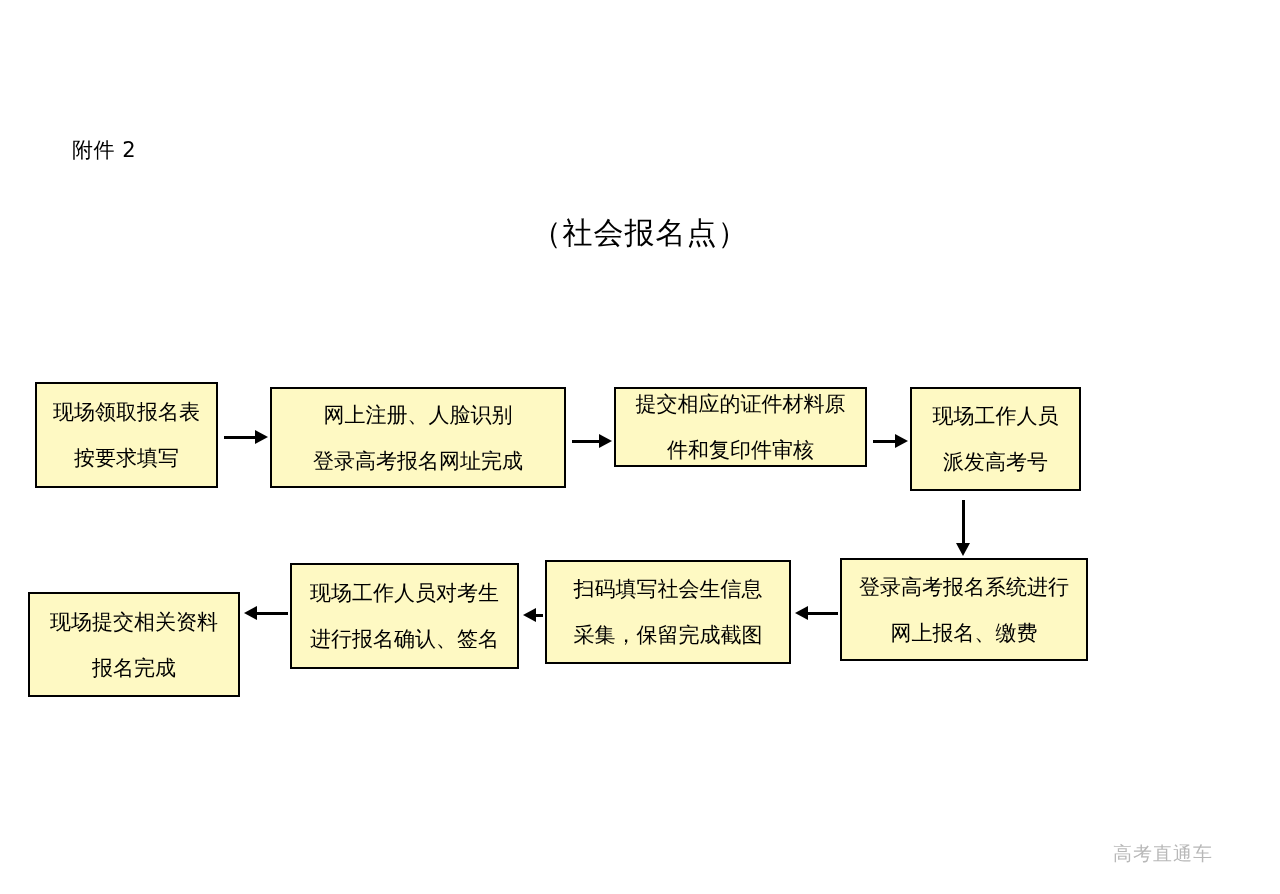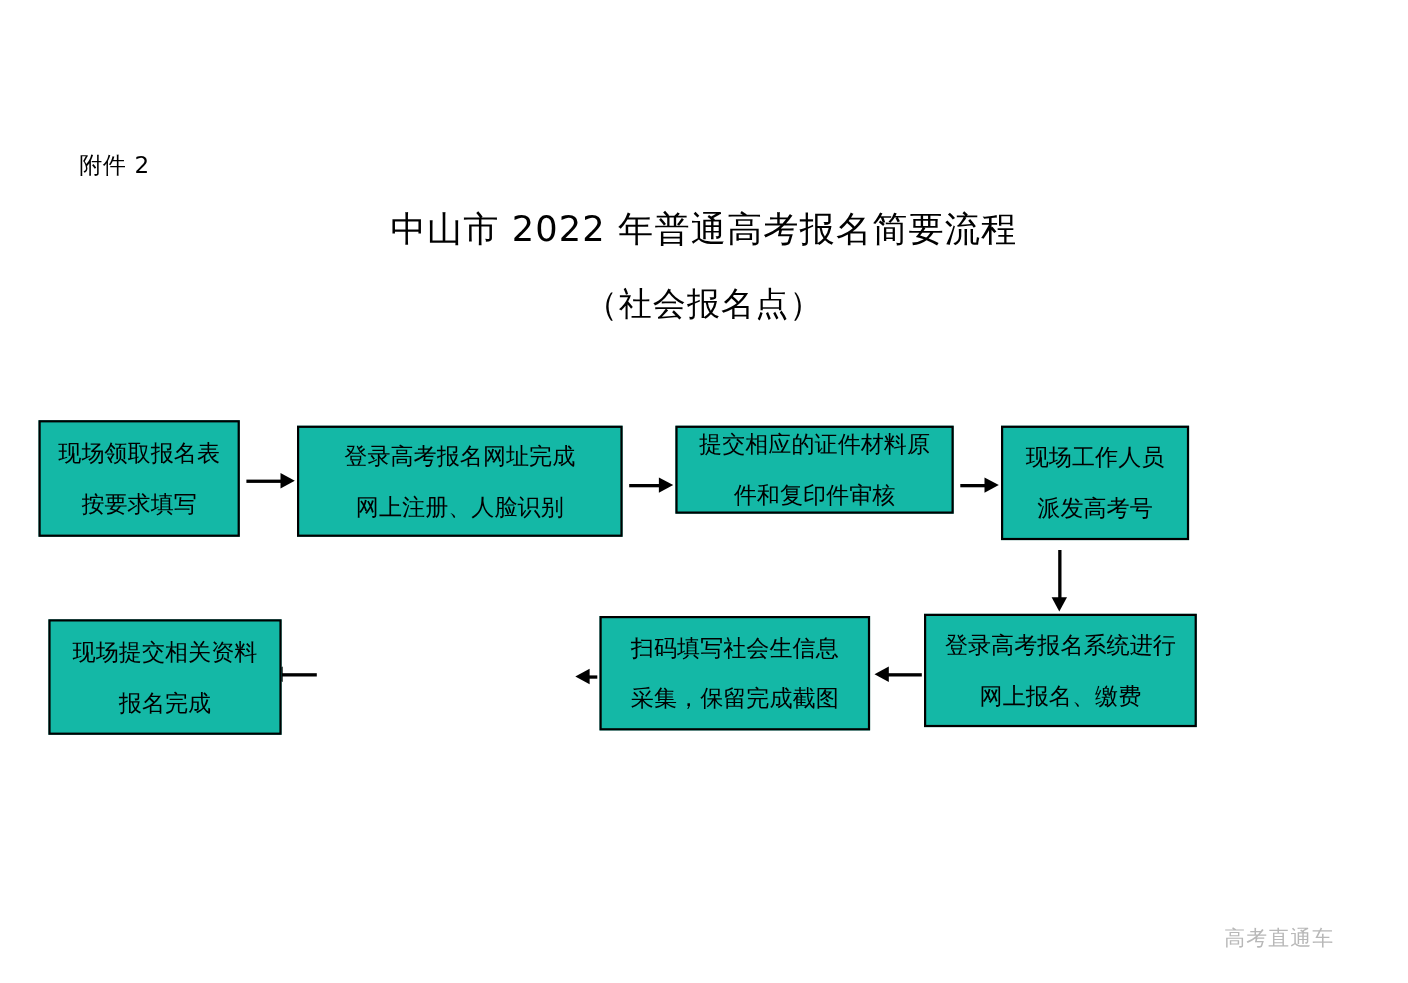--- a/index.html
+++ b/index.html
@@ -52,21 +52,21 @@
     margin-top: 26px;
     letter-spacing: 1px;
     white-space: nowrap;
   }
 
   
   .node {
     position: absolute;
     box-sizing: border-box;
     border: 2px solid #000000;
-    background: #14b8a6;
+    background: #fef9c3;
     display: flex;
     flex-direction: column;
     align-items: center;
     justify-content: center;
   }
   .node .line {
     font-family: "DejaVu Serif", "Liberation Serif", serif;
     font-size: 21px;
     line-height: 26px;
     white-space: nowrap;
@@ -78,21 +78,21 @@
   }
 
   
   #node-1 { left: 35px;  top: 382px; width: 183px; height: 106px; }
   #node-2 { left: 270px; top: 387px; width: 296px; height: 101px; }
   #node-3 { left: 614px; top: 387px; width: 253px; height: 80px; }
   #node-4 { left: 910px; top: 387px; width: 171px; height: 104px; }
   #node-5 { left: 840px; top: 558px; width: 248px; height: 103px; }
   #node-6 { left: 545px; top: 560px; width: 246px; height: 104px; }
   #node-7 { left: 290px; top: 563px; width: 229px; height: 106px; }
-  #node-8 { left: 28px;  top: 563px; width: 212px; height: 105px; margin-left: 16px; }
+  #node-8 { left: 28px;  top: 592px; width: 212px; height: 105px; }
 
   #node-4 .line, #node-8 .line { font-size: 21px; }
 
   
   .arrow {
     position: absolute;
   }
   .arrow-h {
     height: 22px;
     display: flex;
@@ -159,37 +159,36 @@
   }
 </style>
 </head>
 <body>
 
 <div class="page">
 
   <div class="attachment-label">附件 2</div>
 
   <div class="title-block">
-    <div class="title-main">中山市 2022 年普通高考报名简要流程</div>
     <div class="title-sub">（社会报名点）</div>
   </div>
 
   <div class="node" id="node-1">
     <div class="line">现场领取报名表</div>
     <div class="line">按要求填写</div>
   </div>
 
   <div class="arrow arrow-h" id="arrow-1-2">
     <div class="shaft"></div>
     <div class="head-r"></div>
   </div>
 
   <div class="node" id="node-2">
+    <div class="line">网上注册、人脸识别</div>
     <div class="line">登录高考报名网址完成</div>
-    <div class="line">网上注册、人脸识别</div>
   </div>
 
   <div class="arrow arrow-h" id="arrow-2-3">
     <div class="shaft"></div>
     <div class="head-r"></div>
   </div>
 
   <div class="node" id="node-3">
     <div class="line">提交相应的证件材料原</div>
     <div class="line">件和复印件审核</div>
@@ -223,20 +222,24 @@
   <div class="node" id="node-6">
     <div class="line">扫码填写社会生信息</div>
     <div class="line">采集，保留完成截图</div>
   </div>
 
   <div class="arrow arrow-h" id="arrow-6-7">
     <div class="head-l"></div>
     <div class="shaft"></div>
   </div>
 
+  <div class="node" id="node-7">
+    <div class="line">现场工作人员对考生</div>
+    <div class="line">进行报名确认、签名</div>
+  </div>
 
   <div class="arrow arrow-h" id="arrow-7-8">
     <div class="head-l"></div>
     <div class="shaft"></div>
   </div>
 
   <div class="node" id="node-8">
     <div class="line">现场提交相关资料</div>
     <div class="line">报名完成</div>
   </div>

